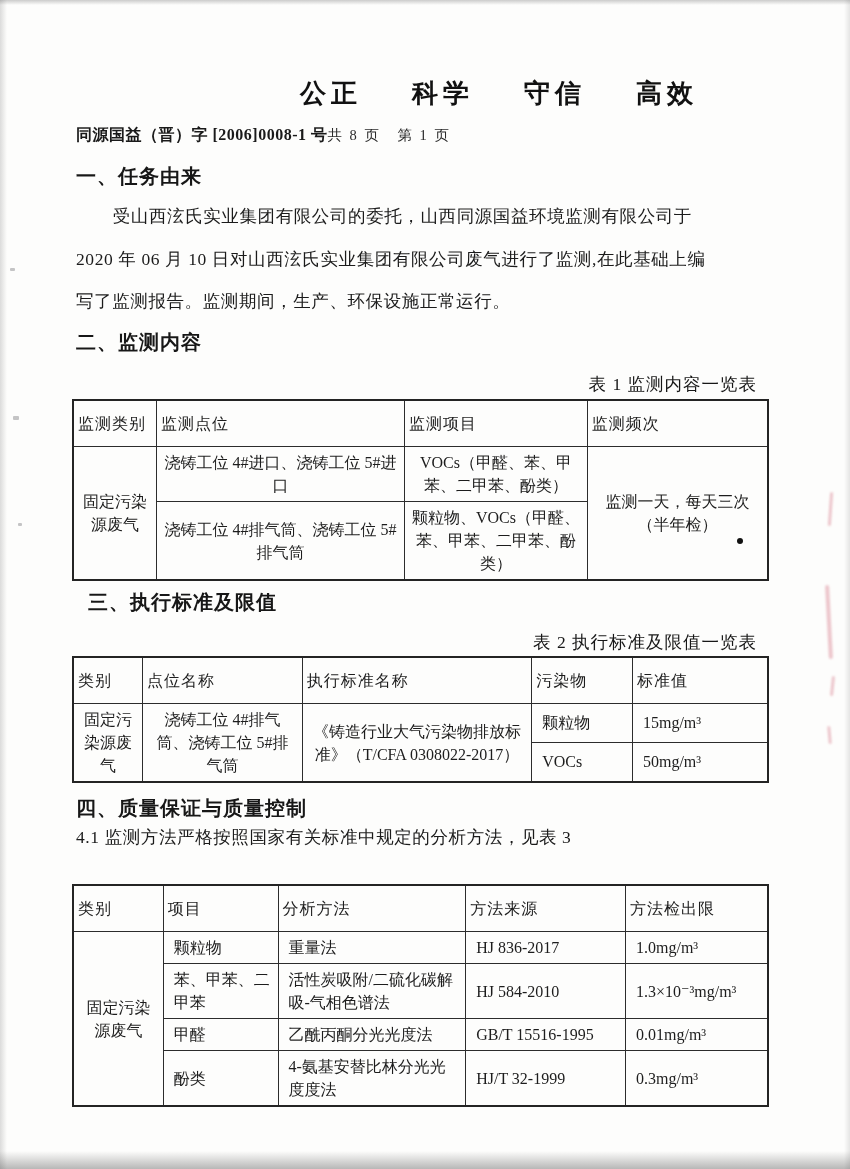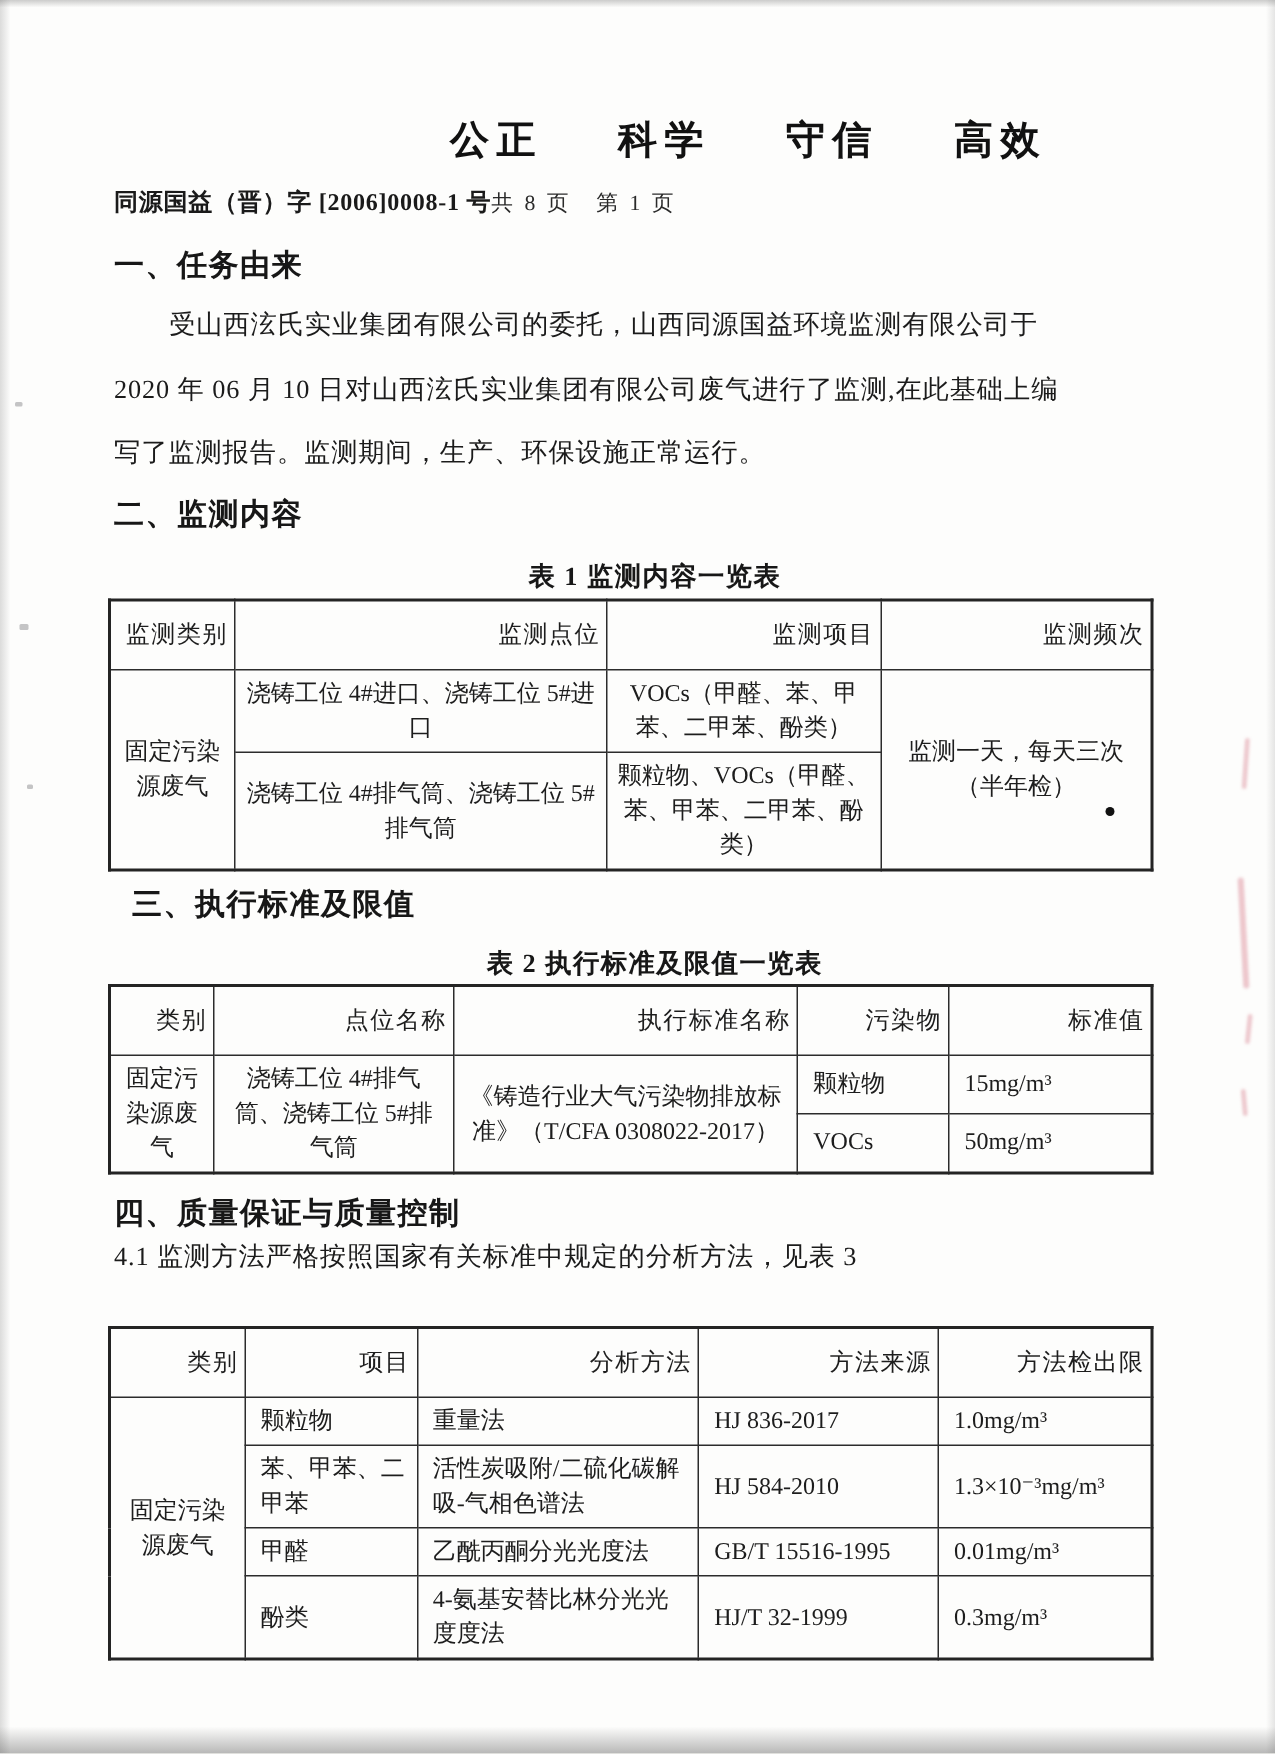--- a/index.html
+++ b/index.html
@@ -36,28 +36,28 @@
             font-weight:900; font-size:26px; letter-spacing:5px; color:#111; }
   .docnum-row { position:absolute; left:76px; top:125px; width:694px;
                 display:flex; align-items:baseline; }
   .doc-number { font-size:16px; font-weight:600; color:#1a1a1a; letter-spacing:.5px; }
   .page-info  { font-size:14.5px; color:#2a2a2a; letter-spacing:2px; }
 
   
   .h-sec { position:absolute; left:76px; font-size:20px; font-weight:600; color:#171717; letter-spacing:1px; }
   .p-line { position:absolute; left:76px; width:700px; font-size:17.5px; color:#1b1b1b; letter-spacing:.6px; }
   .indent { text-indent:2.1em;font-family:Liberation Serif, serif; }
-  .tbl-title { position:absolute; left:88px; width:697px; text-align:center;
-               font-size:17.5px; font-weight:700; color:#171717; letter-spacing:1px; }
+  .tbl-title { position:absolute; left:60px; width:697px; text-align:right;
+               font-size:17.5px; font-weight:400; color:#171717; letter-spacing:1px; }
 
   
   table.tbl { position:absolute; left:72px; width:697px; border-collapse:collapse;
               font-size:16px; color:#1d1d1d; background:transparent; }
   .tbl th, .tbl td { border:1.6px solid #2c2c2c; line-height:23px; padding:4px 6px; }
-  .tbl th { font-weight:500; text-align:right; padding:11px 4px; letter-spacing:1px; }
+  .tbl th { font-weight:500; text-align:left; padding:11px 4px; letter-spacing:1px; }
   .tbl td { text-align:center; }
   .tbl td.al { text-align:left; padding-left:10px; }
   .tbl { border:2px solid #242424; }
 
   
   .pen-dot { position:absolute; left:737px; top:538px; width:6px; height:6px;
              border-radius:50%; background:#111; }
   .bleed { position:absolute; background:rgba(198,70,90,.30); filter:blur(1.2px); border-radius:2px; }
   .bleed.b1 { left:829px; top:492px; width:3px; height:34px; transform:rotate(4deg); }
   .bleed.b2 { left:827px; top:585px; width:4px; height:74px; transform:rotate(-3deg); }

